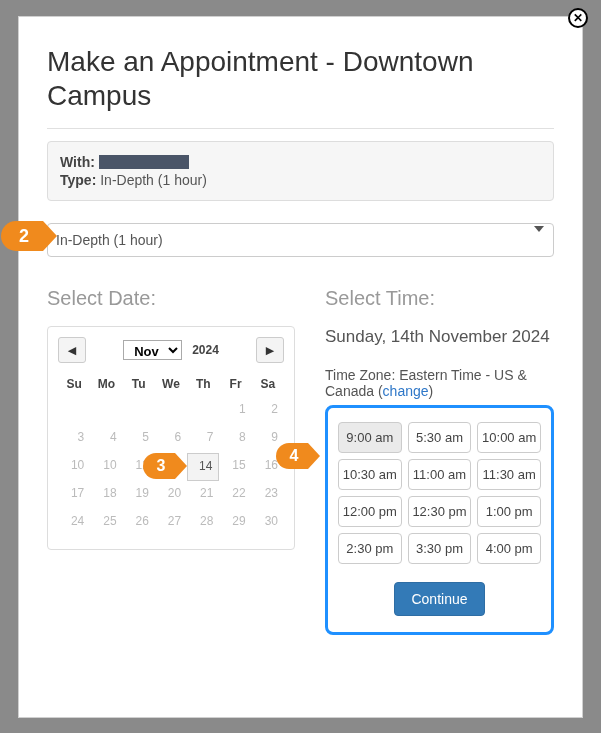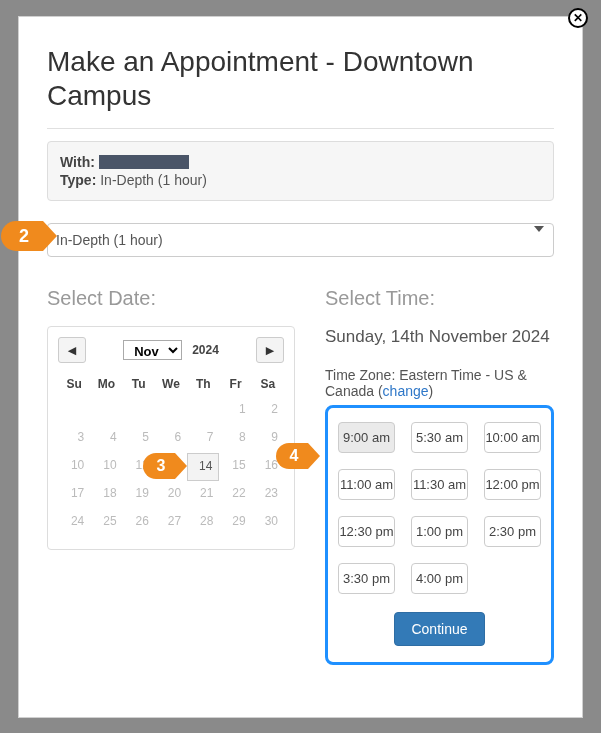--- a/index.html
+++ b/index.html
@@ -183,21 +183,21 @@
 
   .time-box {
     border: 3px solid #1f90ff;
     border-radius: 8px;
     padding: 14px 10px 16px;
     margin-top: 6px;
   }
   .time-grid {
     display: grid;
     grid-template-columns: repeat(3, 1fr);
-    gap: 16px;
+    gap: 6px;
   }
   .slot {
     border: 1px solid #ccc;
     border-radius: 4px;
     padding: 7px 0;
     font-size: 13px;
     text-align: center;
     background: #fff;
     cursor: pointer;
     color: #444;
@@ -444,20 +444,21 @@
       <h3 class="section-title">Select Time:</h3>
       <p class="date-head">Sunday, 14th November 2024</p>
       <div class="tz">
         <span>Time Zone: Eastern Time - US &amp; Canada (</span><a>change</a><span>)</span>
       </div>
       <div class="time-box">
         <div class="time-grid" id="time-grid">
             <div class="slot selected">9:00 am</div>
             <div class="slot">5:30 am</div>
             <div class="slot">10:00 am</div>
+            <div class="slot">10:30 am</div>
             <div class="slot">11:00 am</div>
             <div class="slot">11:30 am</div>
             <div class="slot">12:00 pm</div>
             <div class="slot">12:30 pm</div>
             <div class="slot">1:00 pm</div>
             <div class="slot">2:30 pm</div>
             <div class="slot">3:30 pm</div>
             <div class="slot">4:00 pm</div>
           </div>
         <div class="continue-row">

